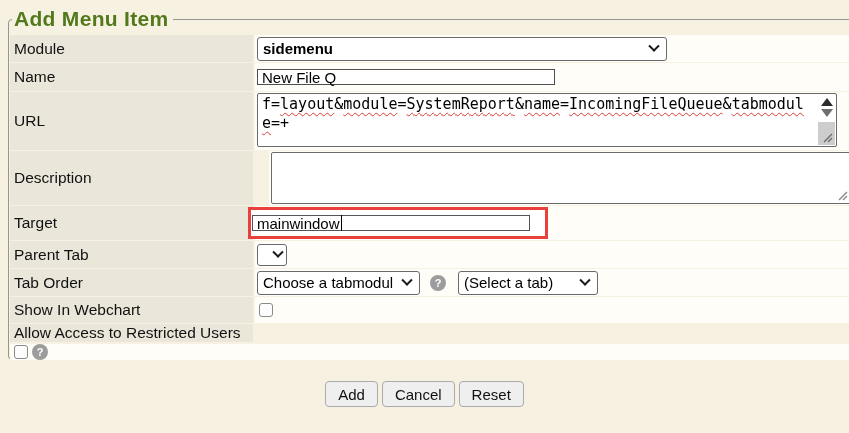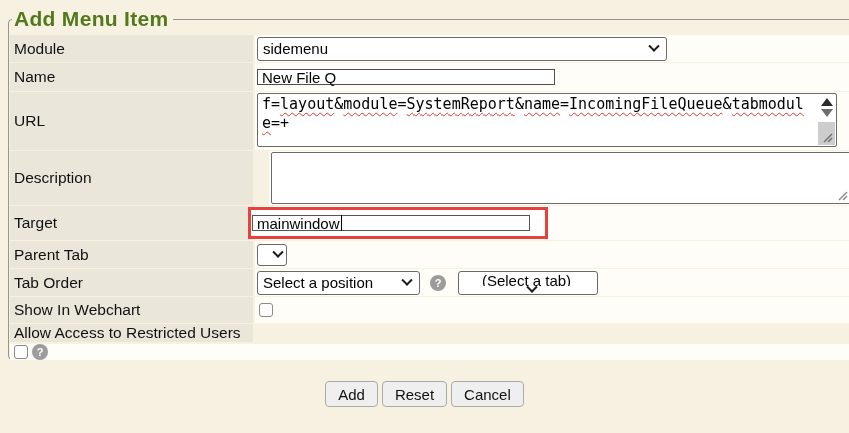--- a/index.html
+++ b/index.html
@@ -62,21 +62,21 @@
     padding: 0 8px 0 5px;
     cursor: default;
   }
   .sel .txt { flex: 1; white-space: nowrap; overflow: hidden; }
   .chev {
     width: 8px; height: 8px; flex: none;
     border-right: 2px solid #1a1a1a; border-bottom: 2px solid #1a1a1a;
     transform: rotate(45deg) translate(-2px,-2px);
     margin-left: 10px;
   }
-  .w-module { width: 410px; }
+  .w-module { width: 410px; font-weight: bold; }
   .w-parent { width: 30px; height: 22px; padding: 0 4px; }
   .w-parent .chev { margin-left: 2px; }
   .w-pos { width: 163px; }
   .w-tab { width: 140px; }
 
   .fake-input {
     height: 16px; background: #fff;
     border: 1px solid #4f4f4f;
     display: flex; align-items: center;
     font-size: 15px; color: #000;
@@ -147,21 +147,21 @@
     margin-left: 2px;
   }
   .help {
     width: 16px; height: 16px; flex: none;
     background: #9c9c9c; border-radius: 50%;
     color: #fff; font-size: 11px; font-weight: bold;
     display: flex; align-items: center; justify-content: center;
     margin-left: 4px;
   }
   .gap10 { margin-left: 10px; }
-  .gap12 { margin-left: 12px; flex-direction: column; }
+  .gap12 { margin-left: 12px; }
 </style>
 </head>
 <body>
 
 <div class="stage">
   <fieldset class="panel">
     <legend class="panel-title">Add Menu Item</legend>
 
     <div class="frow h-module">
       <div class="lbl">Module</div>
@@ -234,21 +234,21 @@
           <span class="txt"></span>
           <span class="chev"></span>
         </div>
       </div>
     </div>
 
     <div class="frow h-taborder">
       <div class="lbl">Tab Order</div>
       <div class="ctl">
         <div class="sel w-pos">
-          <span class="txt">Select a position</span>
+          <span class="txt">Choose a tabmodul</span>
           <span class="chev"></span>
         </div>
         <span class="help gap10">?</span>
         <div class="sel w-tab gap12">
           <span class="txt">(Select a tab)</span>
           <span class="chev"></span>
         </div>
       </div>
     </div>
 
@@ -264,16 +264,16 @@
       <div class="lbl">Allow Access to Restricted Users</div>
       <div class="ctl">
         <span class="checkbox"></span>
         <span class="help">?</span>
       </div>
     </div>
   </fieldset>
 
   <div class="btnbar">
     <button class="btn">Add</button>
+    <button class="btn">Cancel</button>
     <button class="btn">Reset</button>
-    <button class="btn">Cancel</button>
   </div>
 </div>
 
 </body></html>

